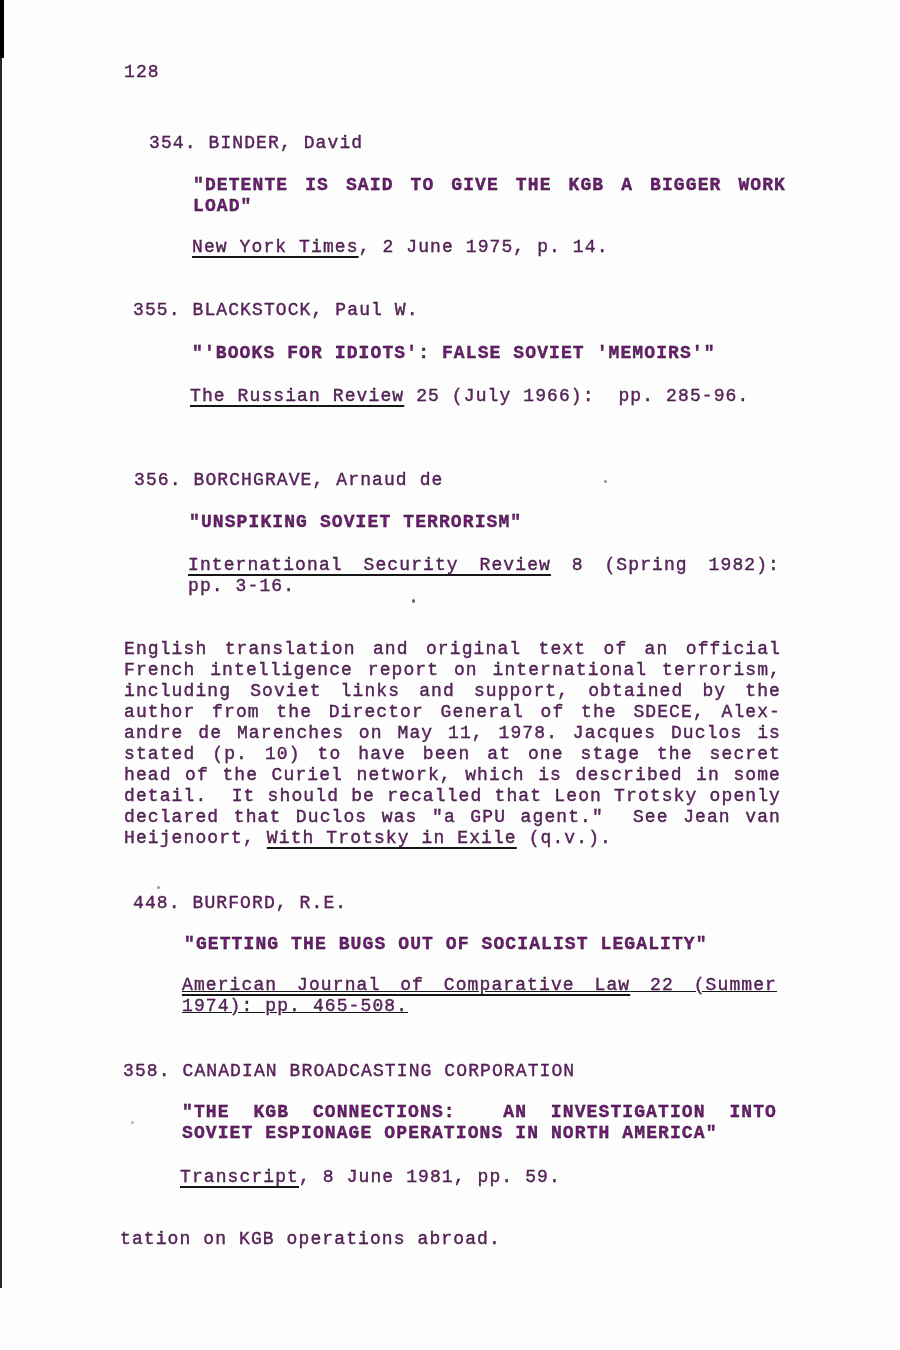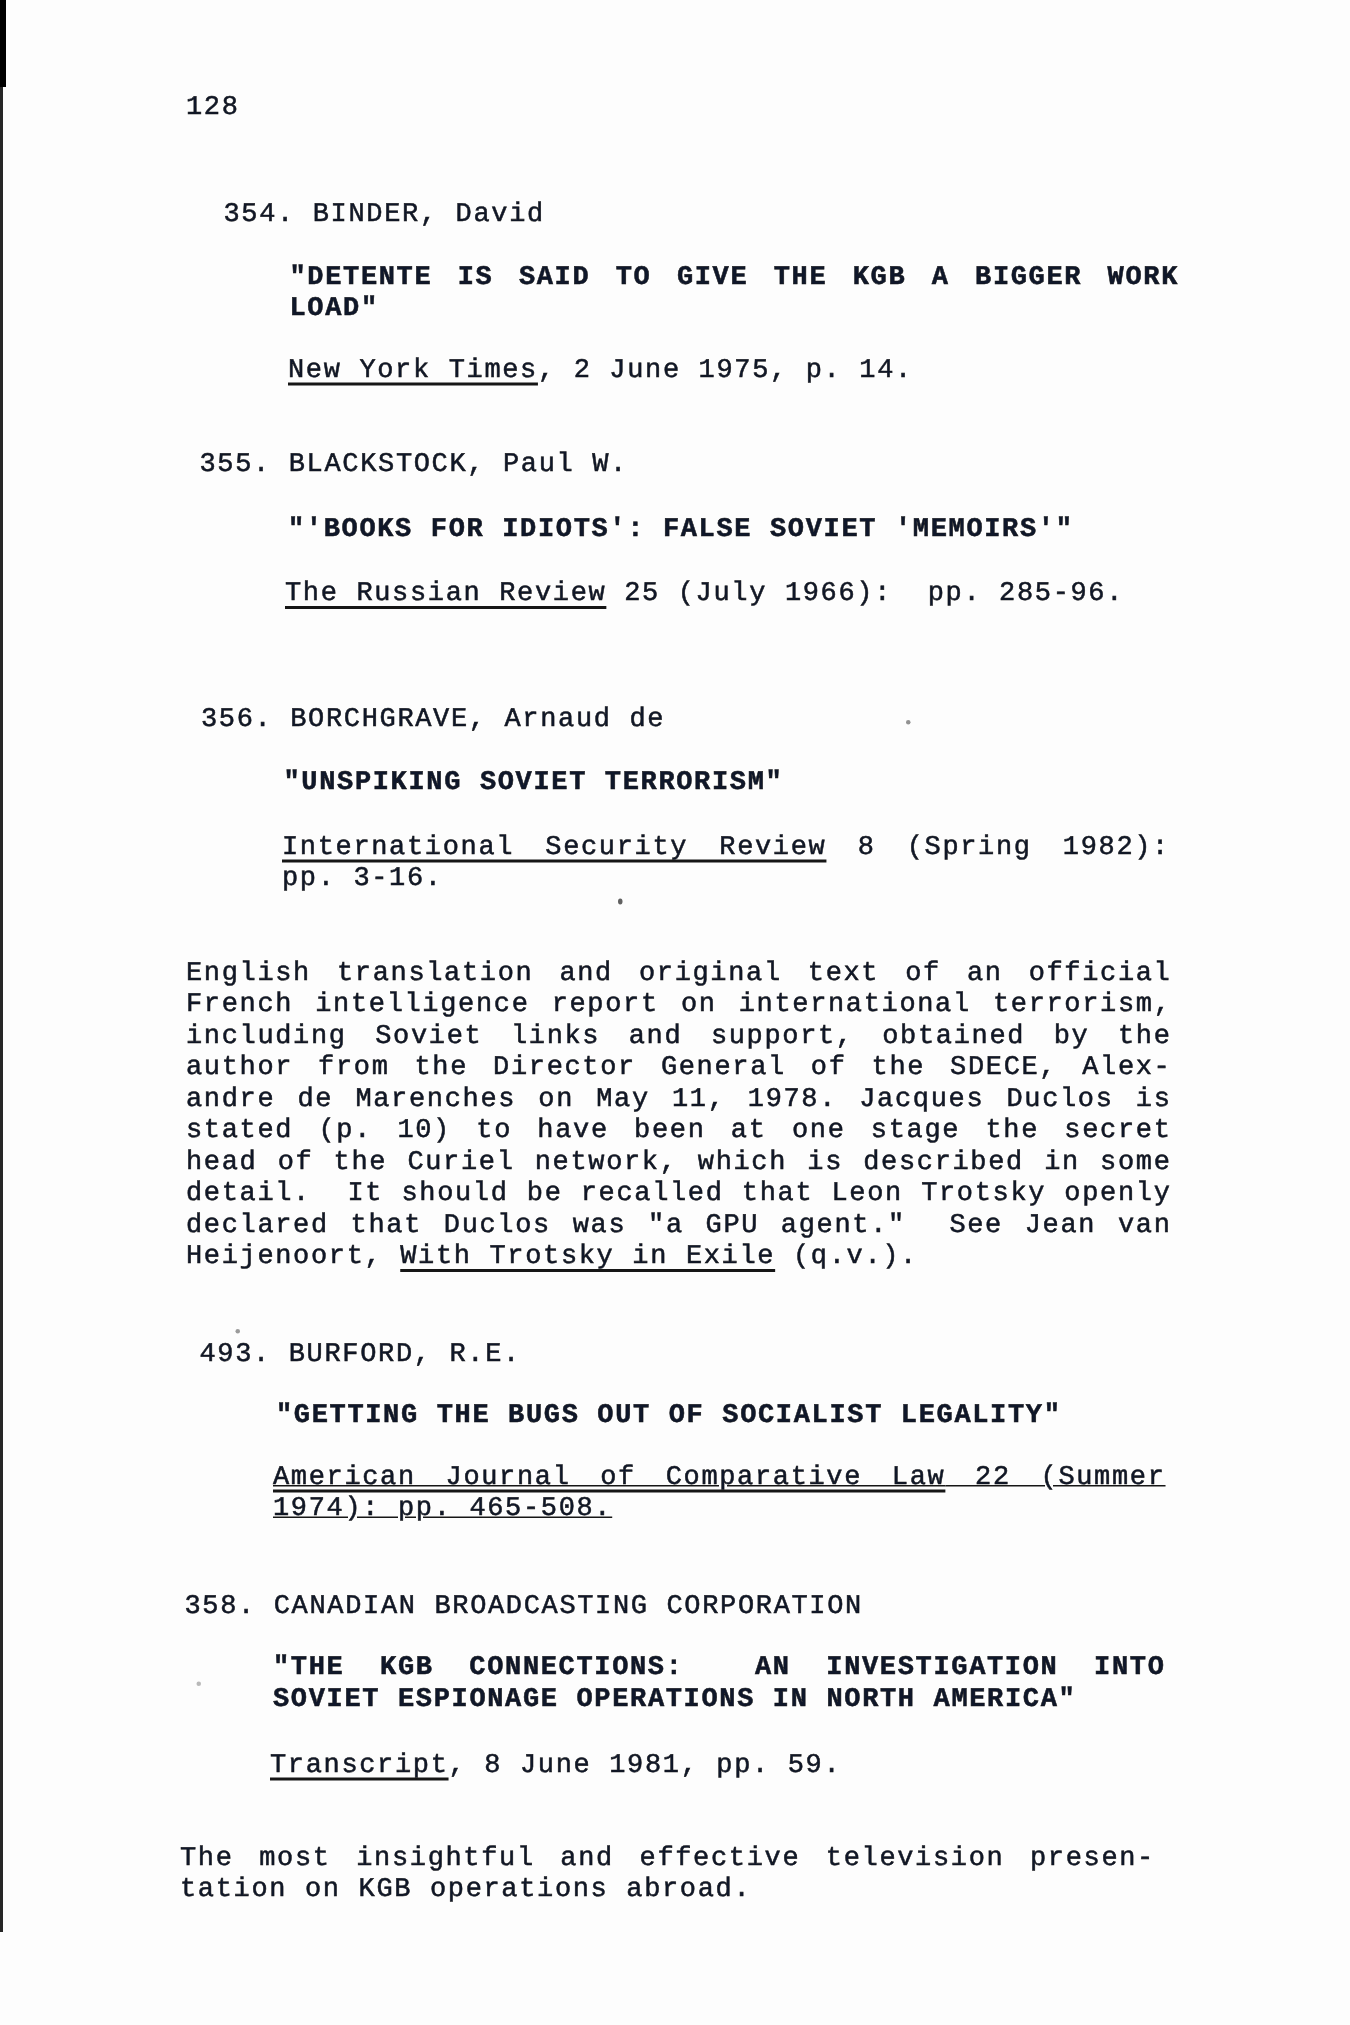--- a/index.html
+++ b/index.html
@@ -1,18 +1,18 @@
 <!DOCTYPE html>
 <html><head>
 <meta charset="utf-8">
 <style>
   html,body { margin:0; padding:0; background:#e8e8e8; }
   .page {
     position:relative; width:900px; height:1350px; margin:0 auto;
-    background:#fdfdfd; color:#0f172a; overflow:hidden;
+    background:#fdfdfd; color:#701a75; overflow:hidden;
     font-family:"Liberation Mono","DejaVu Sans Mono",monospace;
     font-size:18px; line-height:21px; letter-spacing:1.1px;
     -webkit-text-stroke:0.35px #161616;
   }
   .block { position:absolute; }
   .bold { font-weight:bold; }
   .ln { white-space:pre-wrap; }
   .just .ln:not(:last-child) { text-align:justify; text-align-last:justify; }
   .u { text-decoration:underline; text-underline-offset:3.5px; text-decoration-thickness:2px; }
   .edge  { position:absolute; left:0; top:0; width:2px; height:1288px; background:#000; opacity:.85; }
@@ -68,35 +68,34 @@
       <div class="ln"><span>including Soviet links and support, obtained by the</span></div>
       <div class="ln"><span>author from the Director General of the SDECE, Alex-</span></div>
       <div class="ln"><span>andre de Marenches on May 11, 1978. Jacques Duclos is</span></div>
       <div class="ln"><span>stated (p. 10) to have been at one stage the secret</span></div>
       <div class="ln"><span>head of the Curiel network, which is described in some</span></div>
       <div class="ln"><span>detail.  It should be recalled that Leon Trotsky openly</span></div>
       <div class="ln"><span>declared that Duclos was "a GPU agent."  See Jean van</span></div>
       <div class="ln"><span>Heijenoort, </span><span class="u">With Trotsky in Exile</span><span> (q.v.).</span></div>
     </div>
 
-  <div class="block" style="left:133px; top:893px;">493. BURFORD, R.E.</div>
+  <div class="block" style="left:133px; top:893px;">448. BURFORD, R.E.</div>
   <div class="block bold" style="left:184px; top:934px;">
       <div class="ln"><span>"GETTING THE BUGS OUT OF SOCIALIST LEGALITY"</span></div>
     </div>
   <div class="block just" style="left:182px; top:975px; width:595px;text-decoration:underline;">
       <div class="ln"><span class="u">American Journal of Comparative Law</span><span> 22 (Summer</span></div>
       <div class="ln"><span>1974): pp. 465-508.</span></div>
     </div>
 
   <div class="block" style="left:123px; top:1061px;">358. CANADIAN BROADCASTING CORPORATION</div>
   <div class="block bold just" style="left:182px; top:1102px; width:595px;">
       <div class="ln"><span>"THE KGB CONNECTIONS:  AN INVESTIGATION INTO</span></div>
       <div class="ln"><span>SOVIET ESPIONAGE OPERATIONS IN NORTH AMERICA"</span></div>
     </div>
   <div class="block" style="left:180px; top:1167px;">
       <div class="ln"><span class="u">Transcript</span><span>, 8 June 1981, pp. 59.</span></div>
     </div>
   <div class="block just" style="left:120px; top:1229px; width:650px;">
-      <div class="ln"><span>The most insightful and effective television presen-</span></div>
       <div class="ln"><span>tation on KGB operations abroad.</span></div>
     </div>
 
 </div>
 
 </body></html>

